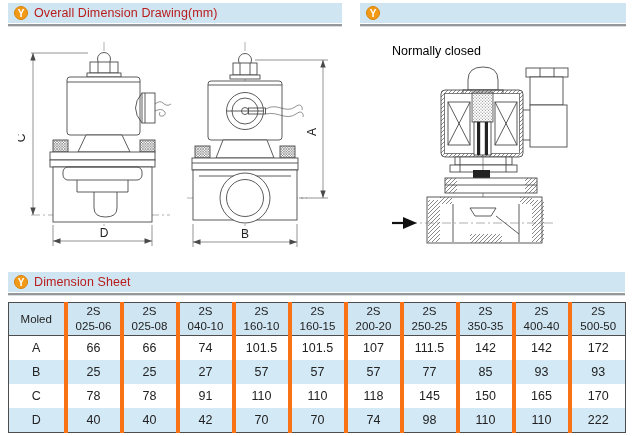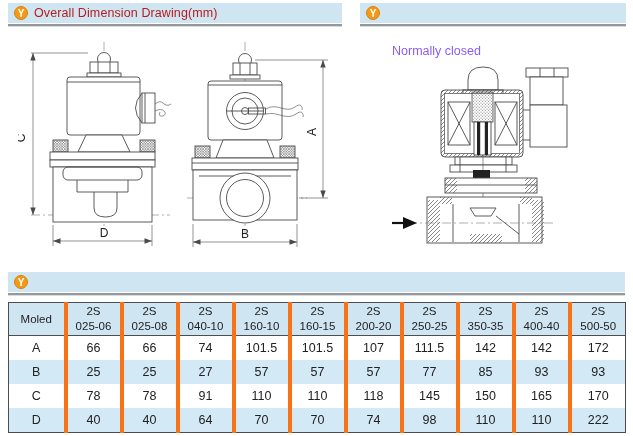--- a/index.html
+++ b/index.html
@@ -11,21 +11,21 @@
     position:absolute;height:20px;background:#cfe5f2;
     display:flex;align-items:center;gap:6px;padding-left:6px;box-sizing:border-box;
   }
   .section-bar .title{font-size:12.5px;color:#b91c1c;letter-spacing:.1px;}
   .y-icon{
     width:14px;height:14px;border-radius:50%;background:#f29a16;border:1px solid #d9820a;
     color:#ffffff;font-size:10px;font-weight:bold;line-height:13px;text-align:center;
     box-sizing:border-box;flex:0 0 auto;
   }
   .bar-sep{position:absolute;height:2px;background:#94989b;box-shadow:0 1px 0 #d9dcde;}
-  .caption{position:absolute;font-size:12.5px;color:#8b5cf6;}
+  .caption{position:absolute;font-size:12.5px;color:#000000;}
   svg{position:absolute;}
   svg .ln{stroke:#4a4a4a;stroke-width:0.9;fill:none;}
   svg .fw{stroke:#4a4a4a;stroke-width:0.9;fill:#ffffff;}
   svg .cl{stroke:#6f6f6f;stroke-width:0.55;fill:none;stroke-dasharray:9 3 2 3;}
   svg .thin{stroke:#4a4a4a;stroke-width:0.6;fill:none;}
   svg .ah{fill:#4a4a4a;stroke:none;}
   svg text{font-family:"Liberation Sans",sans-serif;font-size:12px;fill:#222;}
   
   .sheet-wrap{position:absolute;left:8px;top:302px;width:617px;}
   table.sheet{
@@ -246,20 +246,21 @@
   </g>
   <g>
     <line class="cl" x1="18" y1="163" x2="165" y2="163"></line>
     <line x1="2" y1="163" x2="13" y2="163" stroke="#111" stroke-width="2.2"></line>
     <polygon points="13,157 27,163 13,169" fill="#111"></polygon>
   </g>
 </svg>
 
 <div class="section-bar" style="left:8px;top:272px;width:617px;">
   <span class="y-icon">Y</span>
+  <span class="title">Dimension Sheet</span>
 </div>
 <div class="bar-sep" style="left:8px;top:293px;width:617px;"></div>
 
 <div class="sheet-wrap">
 <table class="sheet">
   <colgroup>
     <col style="width:57px">
     <col style="width:56px">
         <col style="width:56px">
         <col style="width:56px">
@@ -333,21 +334,21 @@
       <td>118</td>
       <td>145</td>
       <td>150</td>
       <td>165</td>
       <td>170</td>
     </tr>
     <tr>
       <td>D</td>
       <td>40</td>
       <td>40</td>
-      <td>64</td>
+      <td>42</td>
       <td>70</td>
       <td>70</td>
       <td>74</td>
       <td>98</td>
       <td>110</td>
       <td>110</td>
       <td>222</td>
     </tr>
   </tbody>
 </table>

